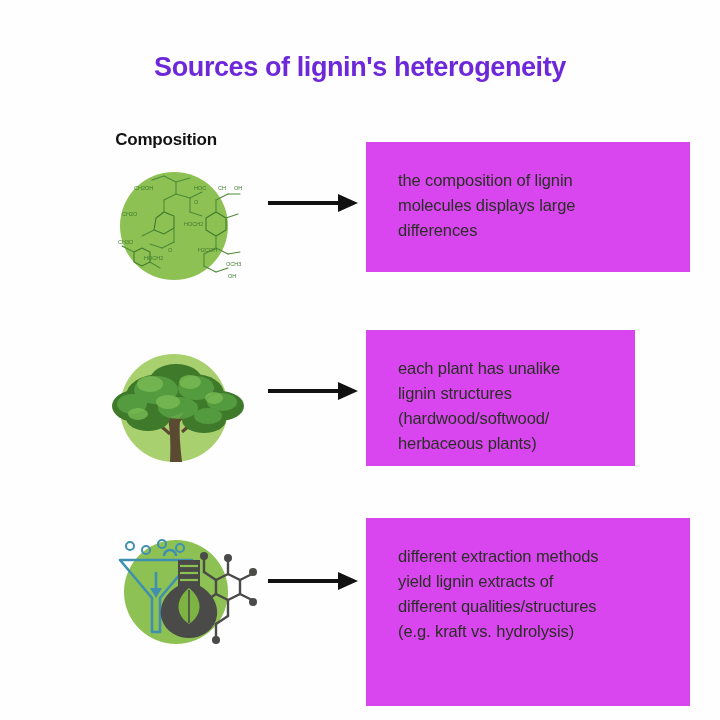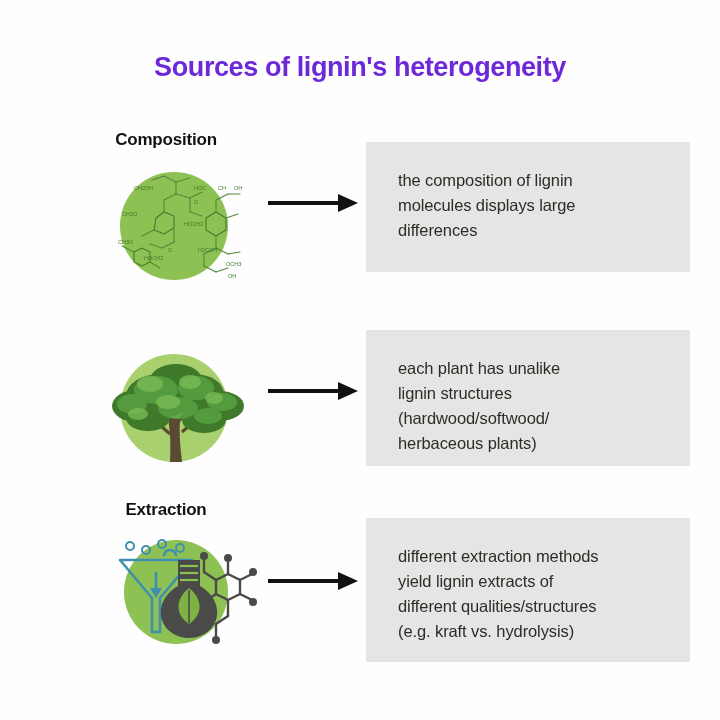--- a/index.html
+++ b/index.html
@@ -75,27 +75,27 @@
     top: 60px;
     width: 96px;
     height: 26px;
   }
   #row-2 .arrow { top: 68px; }
 
   
   .card {
     position: absolute;
     left: 366px;
-    background: #e5e5e5;
+    background: #d946ef;
     box-sizing: border-box;
     padding: 26px 28px 22px 32px;
   }
   #row-0 .card { top: 12px;  width: 324px; height: 130px; }
-  #row-1 .card { top: 12px;  width: 324px; height: 136px; }
-  #row-2 .card { top: 18px;  width: 324px; height: 144px; }
+  #row-1 .card { top: 12px;  width: 269px; height: 136px; }
+  #row-2 .card { top: 18px;  width: 324px; height: 188px; }
 
   .card-text {
     font-size: 16.5px;
     line-height: 1.52;
     color: #2a2f26;
     white-space: pre-line;
     letter-spacing: -0.1px;
   }
 </style>
 </head>
@@ -223,21 +223,20 @@
 
     <div class="card">
       <div class="card-text">each plant has unalike
 lignin structures
 (hardwood/softwood/
 herbaceous plants)</div>
     </div>
   </div>
 
   <div class="row" id="row-2">
-    <div class="row-label">Extraction</div>
 
     <div class="icon-wrap">
       <svg class="icon-svg" width="162" height="132" viewBox="0 0 162 132" xmlns="http://www.w3.org/2000/svg">
         <circle cx="78" cy="66" r="52" fill="#8ec153"></circle>
 
         <g fill="none" stroke="#3f8fb0" stroke-width="2">
           <circle cx="32" cy="20" r="4"></circle>
           <circle cx="48" cy="24" r="4"></circle>
           <circle cx="64" cy="18" r="4"></circle>
           <circle cx="82" cy="22" r="4"></circle>

